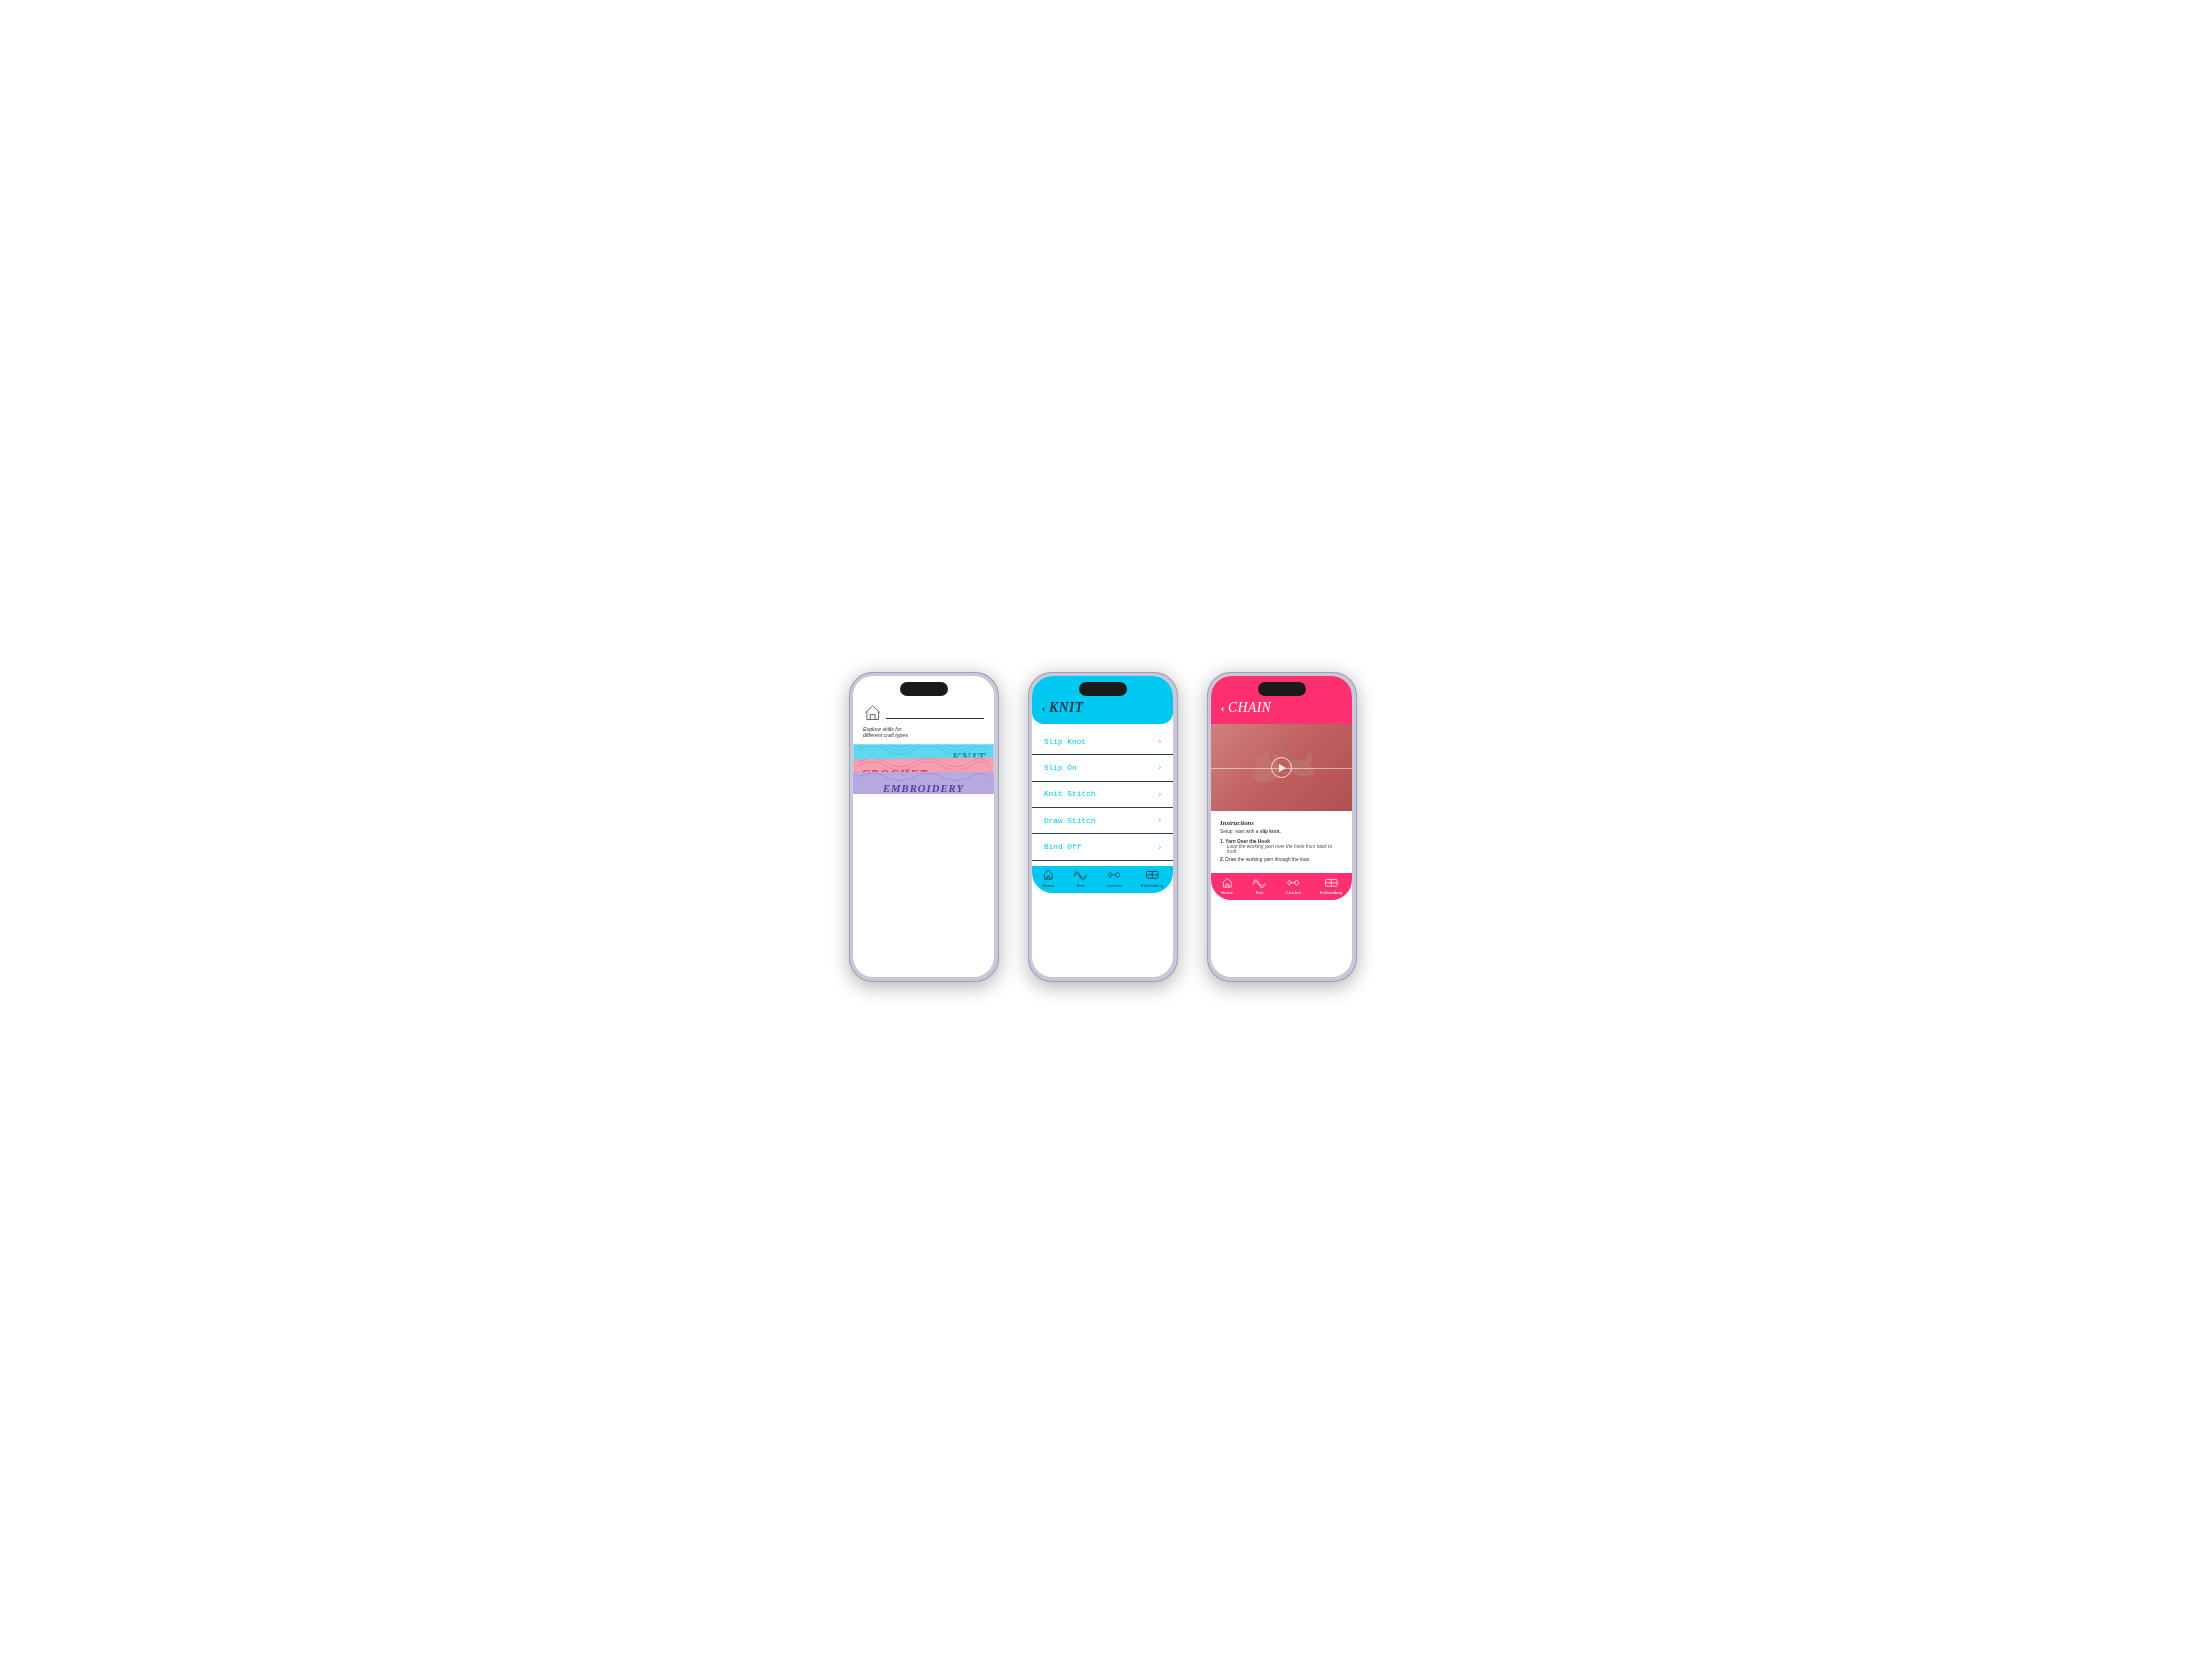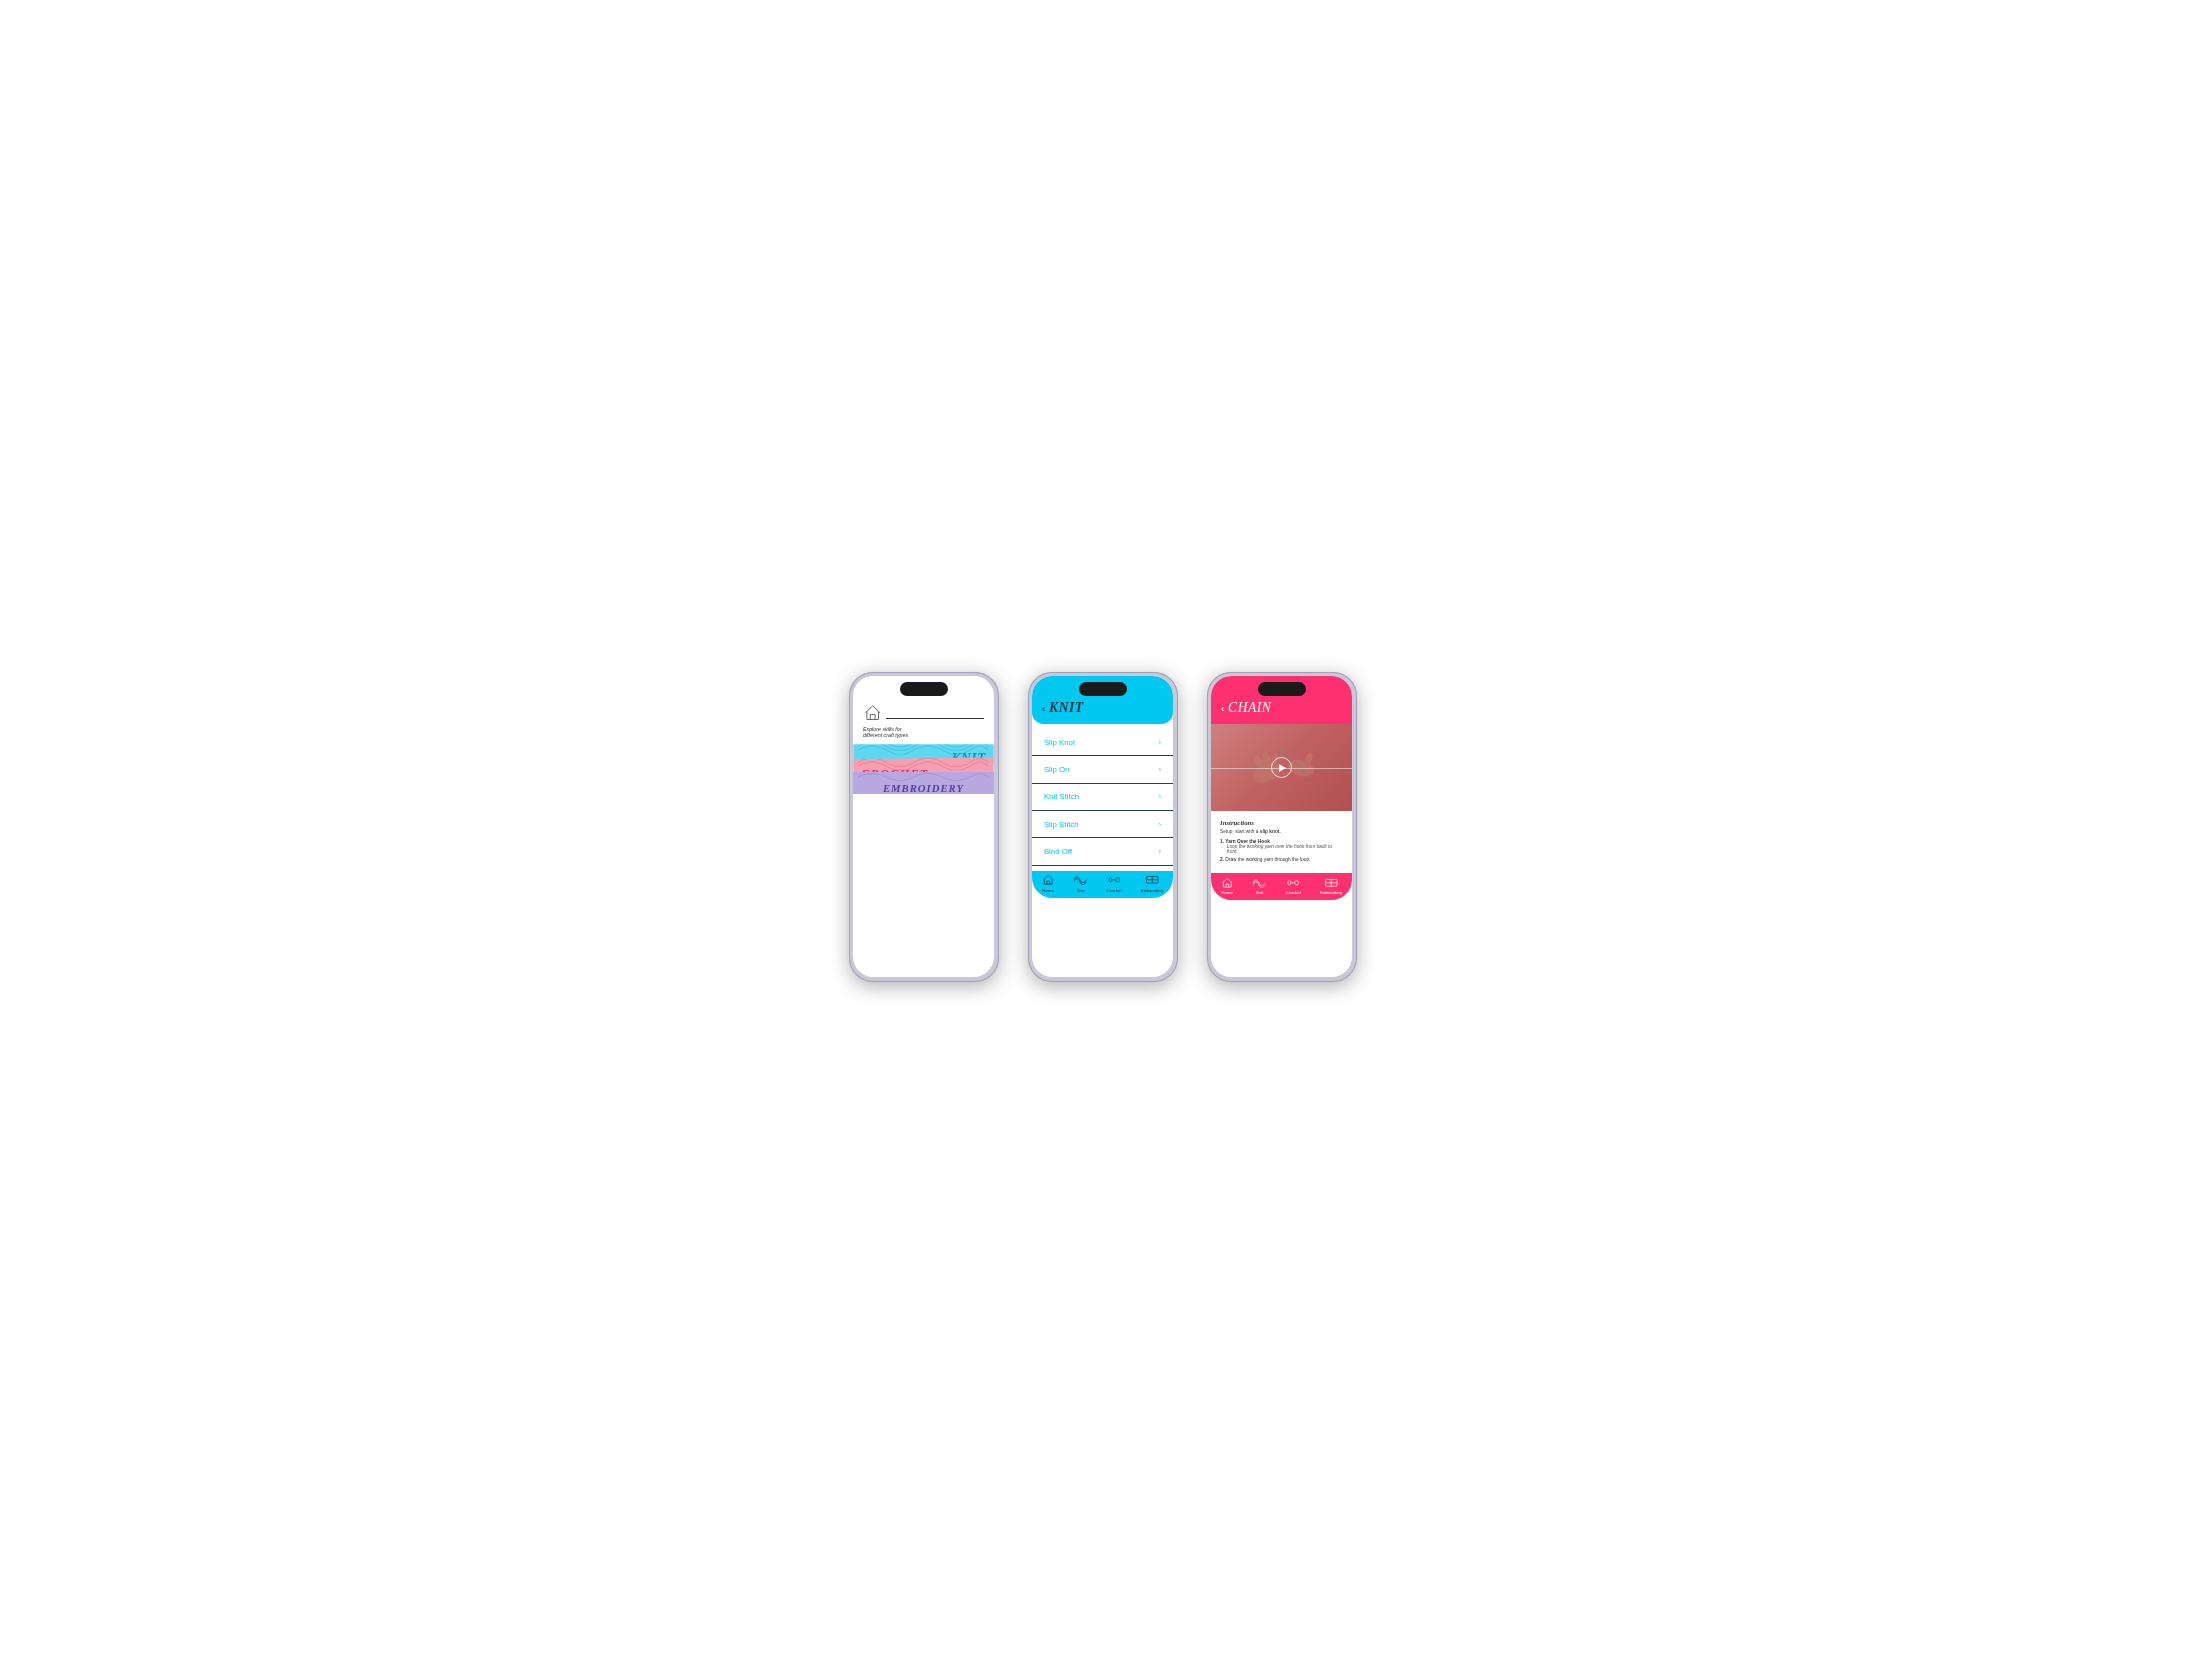--- a/index.html
+++ b/index.html
@@ -203,20 +203,21 @@
       align-items: center;
       padding: 8.7px 11.6px;
       border-bottom: 0.5px solid #2a4050;
       cursor: pointer;
     }
 
     .list-item-text {
       color: #00c8f0;
       font-size: 7.8px;
       font-weight: 400;
+      font-family: Liberation Mono, monospace;
     }
 
     .list-chevron {
       color: #00c8f0;
       font-size: 6.8px;
     }
 
     .phone2-navbar {
       background: #00c8f0;
       padding: 3.9px 0 5.8px 0;
@@ -455,21 +456,21 @@
         </div>
         <div class="list-item">
           <span class="list-item-text">Slip On</span>
           <span class="list-chevron">›</span>
         </div>
         <div class="list-item">
           <span class="list-item-text">Knit Stitch</span>
           <span class="list-chevron">›</span>
         </div>
         <div class="list-item">
-          <span class="list-item-text">Slip Stitch</span>
+          <span class="list-item-text">Draw Stitch</span>
           <span class="list-chevron">›</span>
         </div>
         <div class="list-item">
           <span class="list-item-text">Bind Off</span>
           <span class="list-chevron">›</span>
         </div>
       </div>
 
       <div class="phone2-navbar">
         <div class="nav-item">

